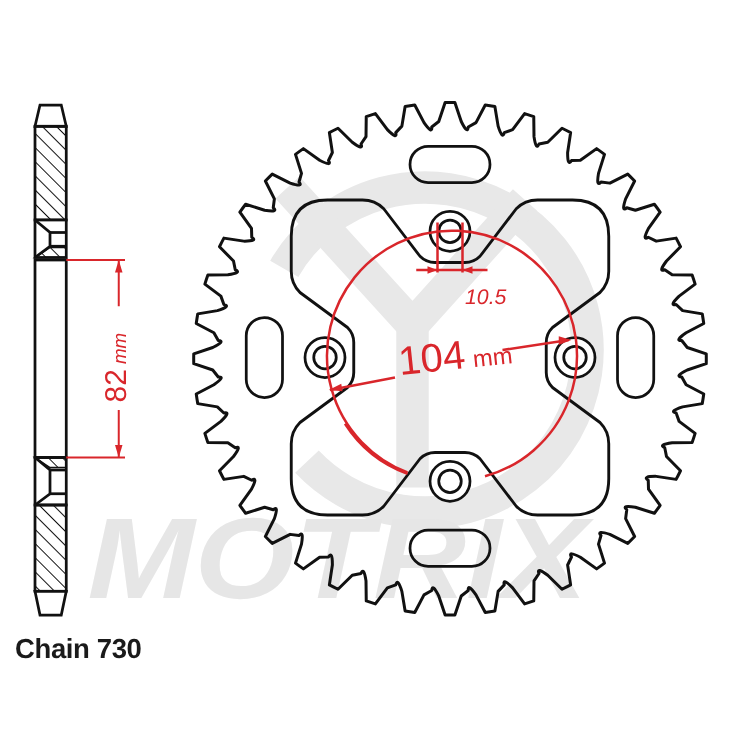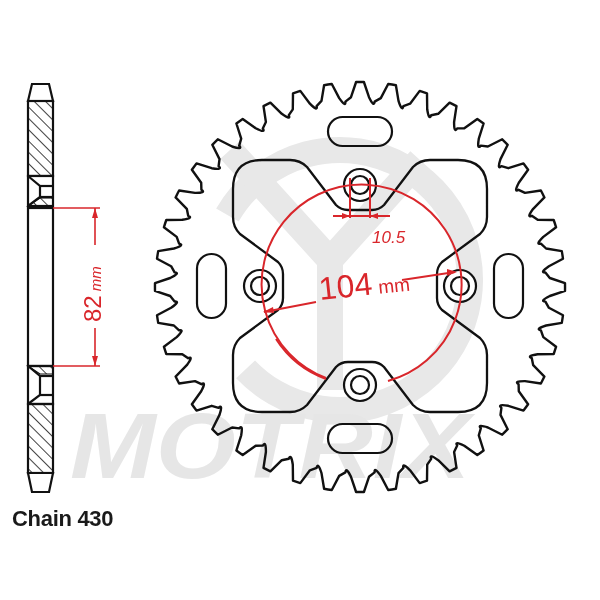--- a/index.html
+++ b/index.html
@@ -117,13 +117,13 @@
   </g>
   <line x1="346" y1="250" x2="346" y2="250"></line>
 
   <text class="lbl" x="372" y="243" font-size="17" font-style="italic" fill="#d9262b">10.5</text>
 
   <text class="lbl" fill="#d9262b" transform="translate(320,300) rotate(-6)" font-size="32">
     <tspan>104</tspan><tspan dx="6" font-size="19">mm</tspan>
   </text>
 </svg>
 
-<div id="chain-label">Chain 430</div>
+<div id="chain-label">Chain 730</div>
 
 </body></html>

